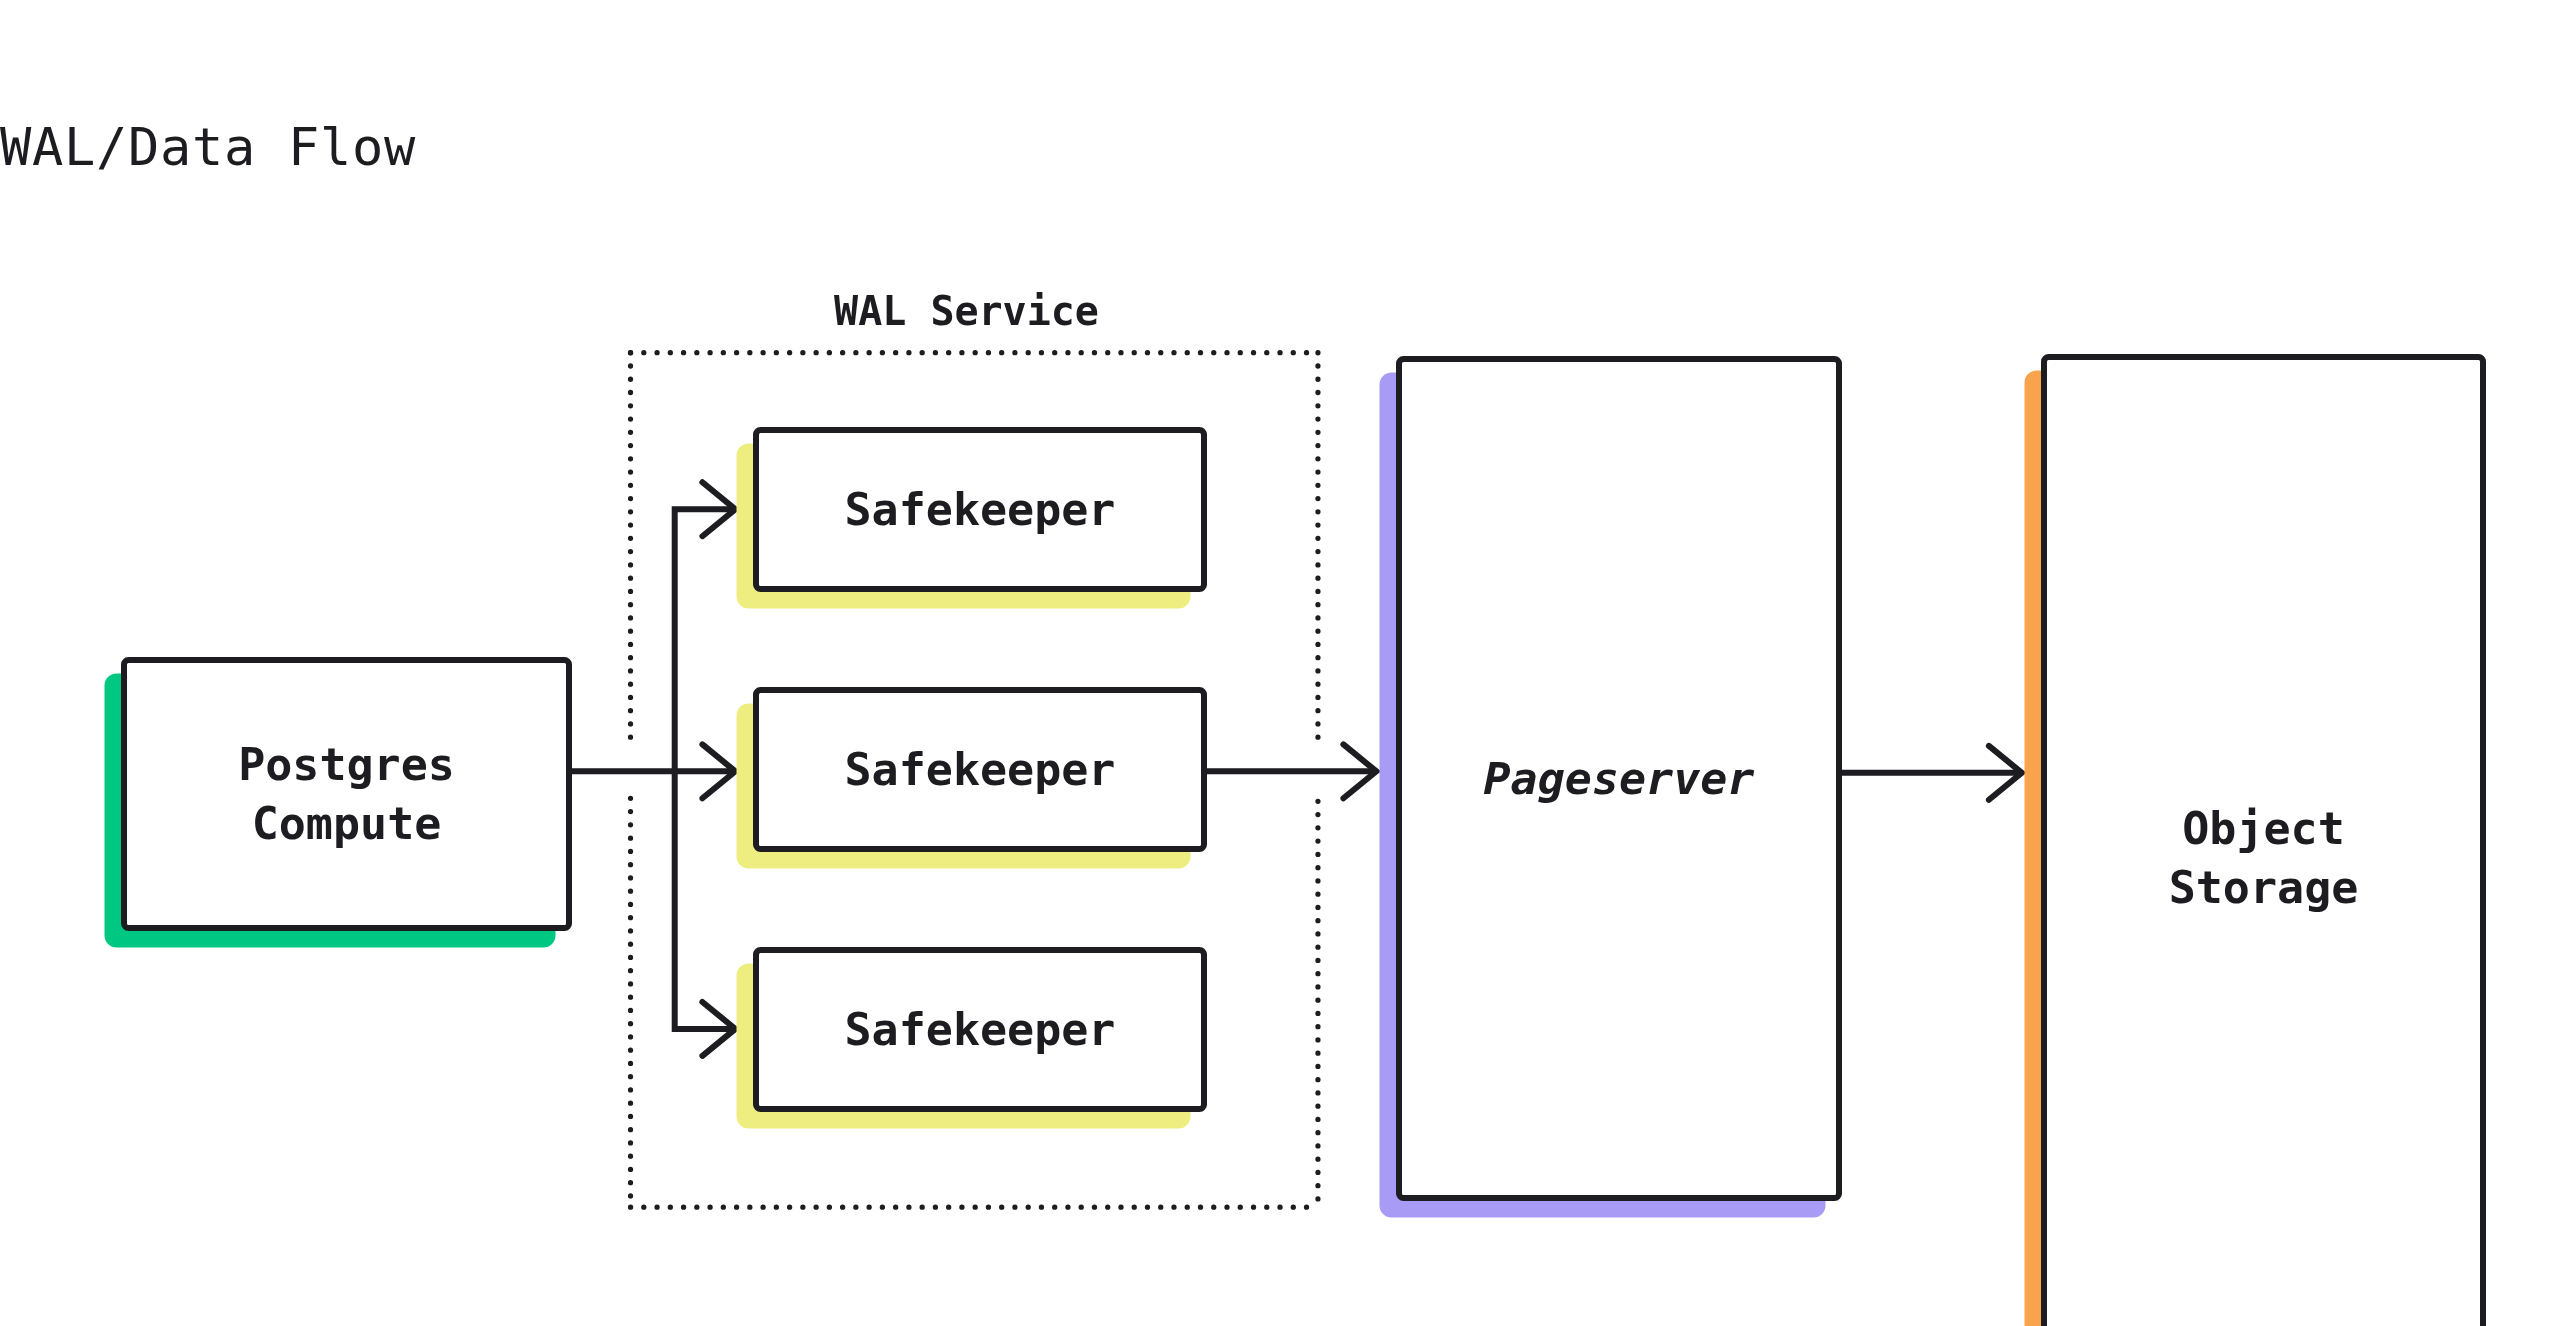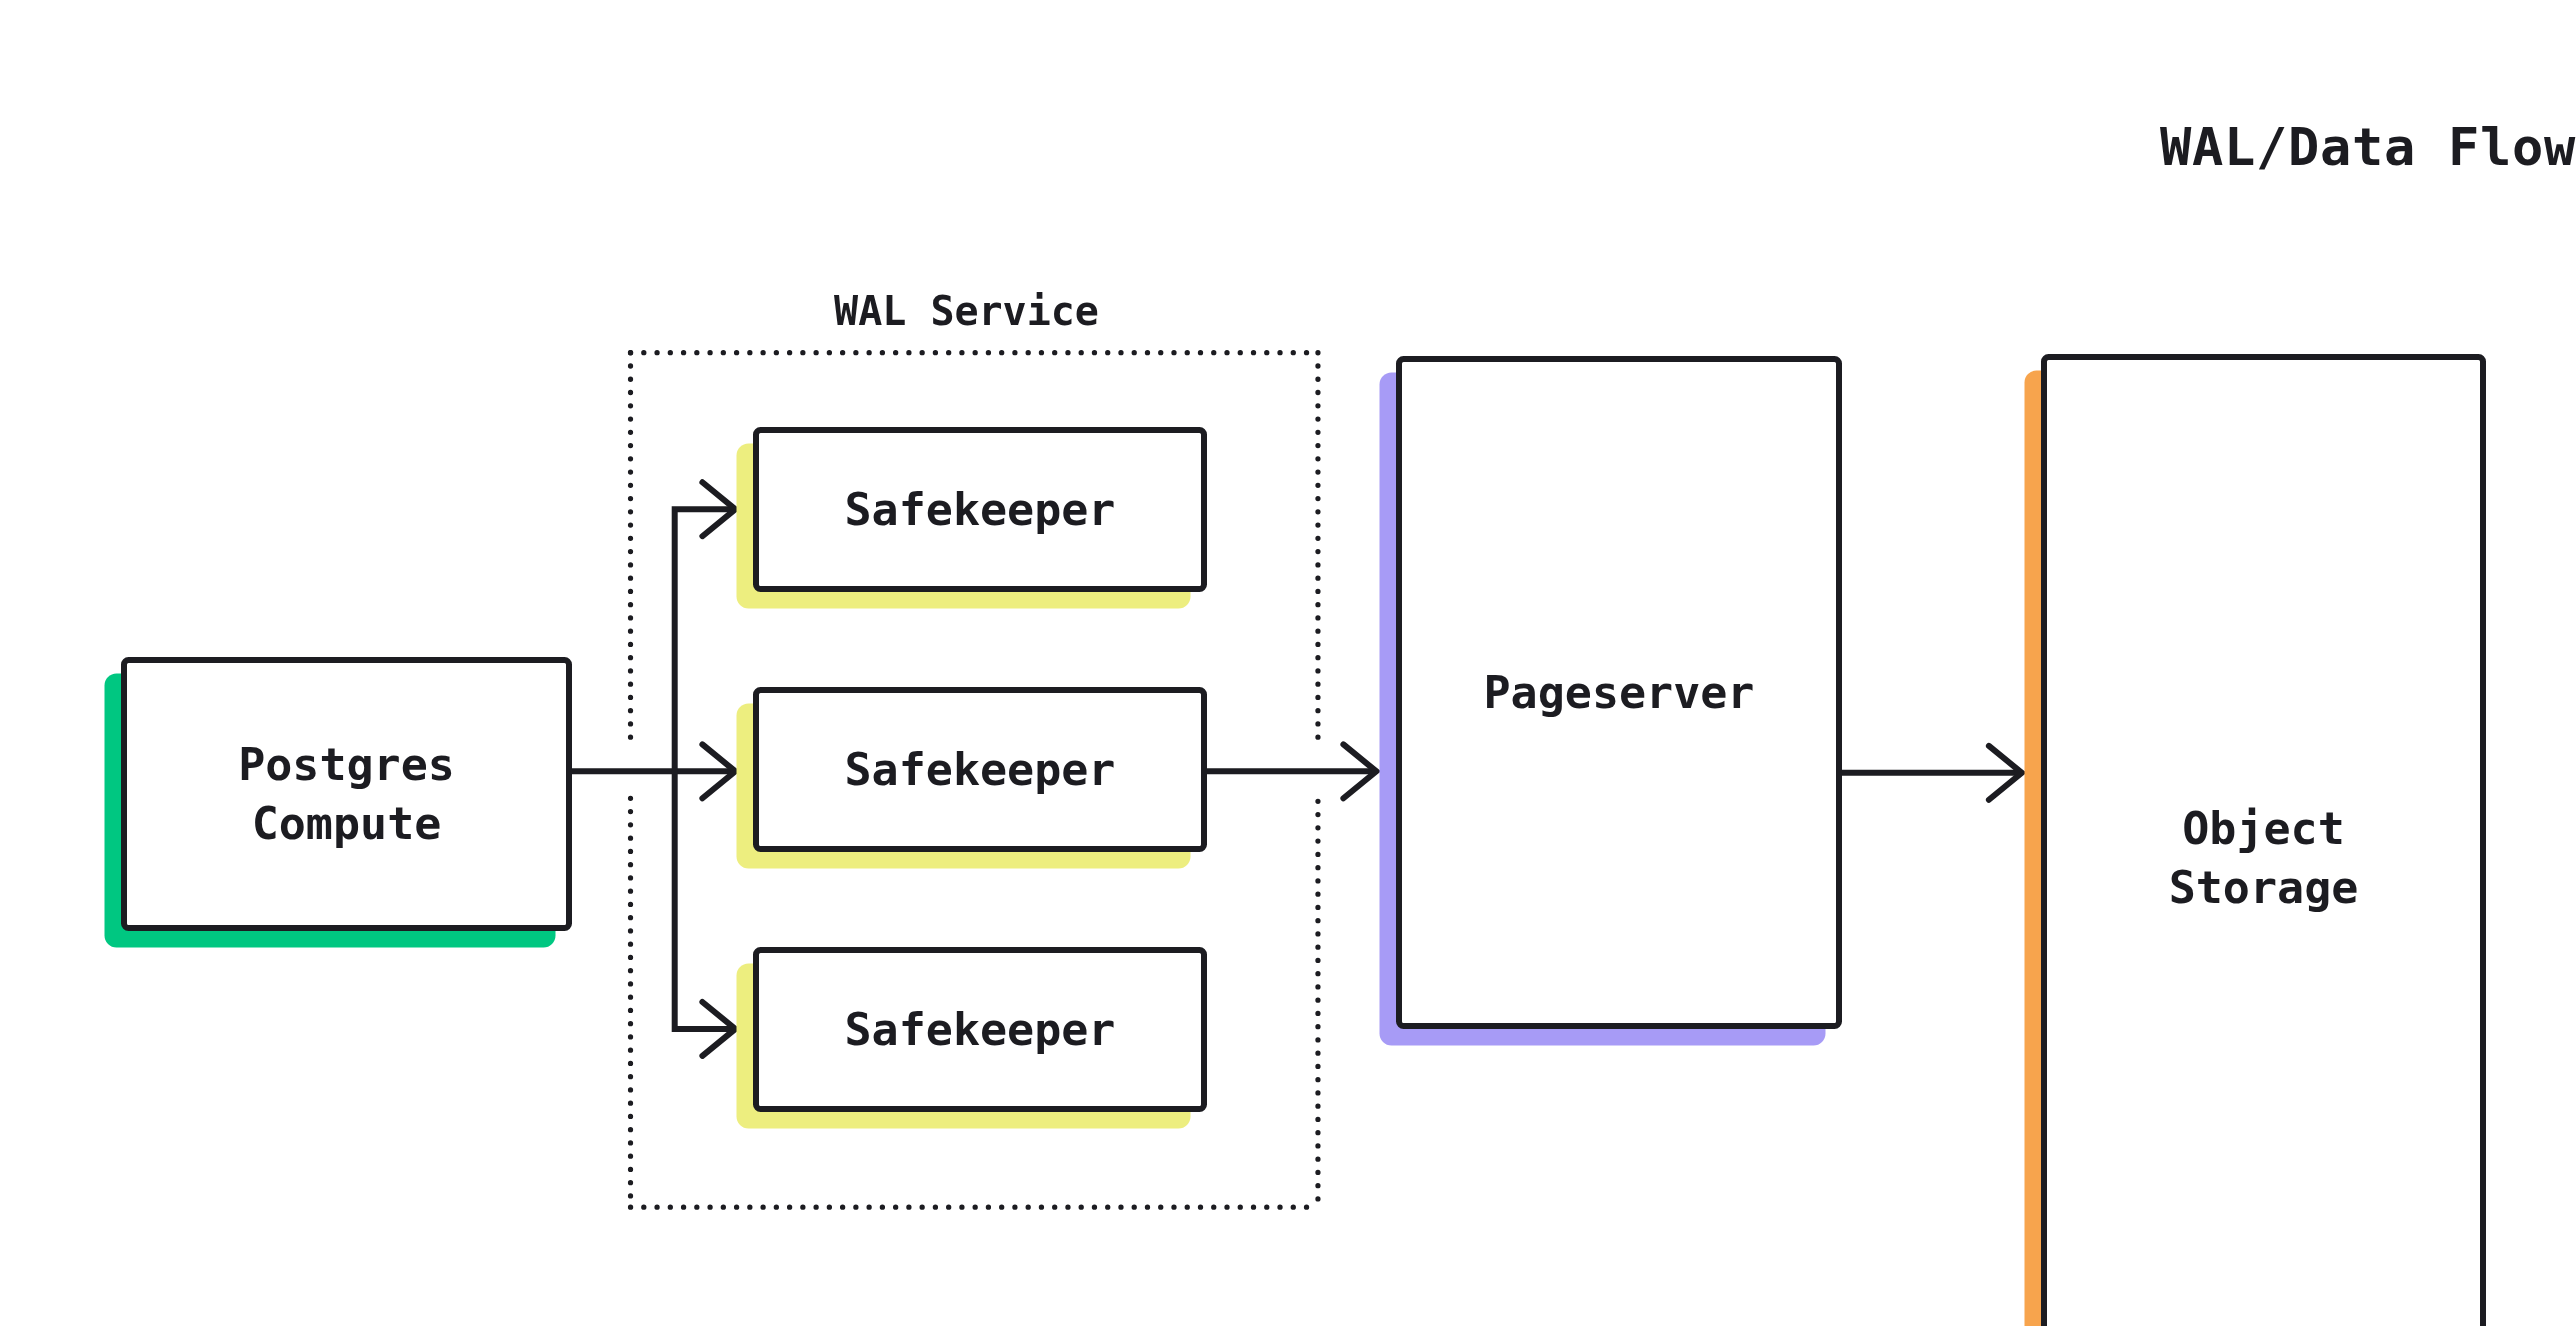--- a/index.html
+++ b/index.html
@@ -17,23 +17,23 @@
   }
   .canvas {
     position: absolute;
     inset: 0;
   }
   .diagram-title {
     position: absolute;
     left: 0;
     top: 117px;
     width: 2576px;
-    text-align: right;
+    text-align: left;
     font-size: 52px;
-    font-weight: 700;
+    font-weight: 400;
     line-height: 60px;
     letter-spacing: 0.7px;
   }
   .group-label {
     position: absolute;
     left: 623px;
     top: 289px;
     width: 687px;
     text-align: center;
     font-size: 40px;
@@ -131,21 +131,21 @@
     </div>
   </div>
 
   <div class="node" style="left:753px; top:947px; width:454px; height:165px;">
     <div class="shadow shadow-yellow"></div>
     <div class="face">
       <span class="label">Safekeeper</span>
     </div>
   </div>
 
-  <div class="node" style="left:1396px; top:356px; width:446px; height:673px;">
+  <div class="node" style="left:1396px; top:356px; width:446px; height:845px;font-style:italic;">
     <div class="shadow shadow-purple"></div>
     <div class="face">
       <span class="label">Pageserver</span>
     </div>
   </div>
 
   <div class="node" style="left:2041px; top:354px; width:445px; height:1008px;">
     <div class="shadow shadow-orange"></div>
     <div class="face">
       <span class="label">Object

